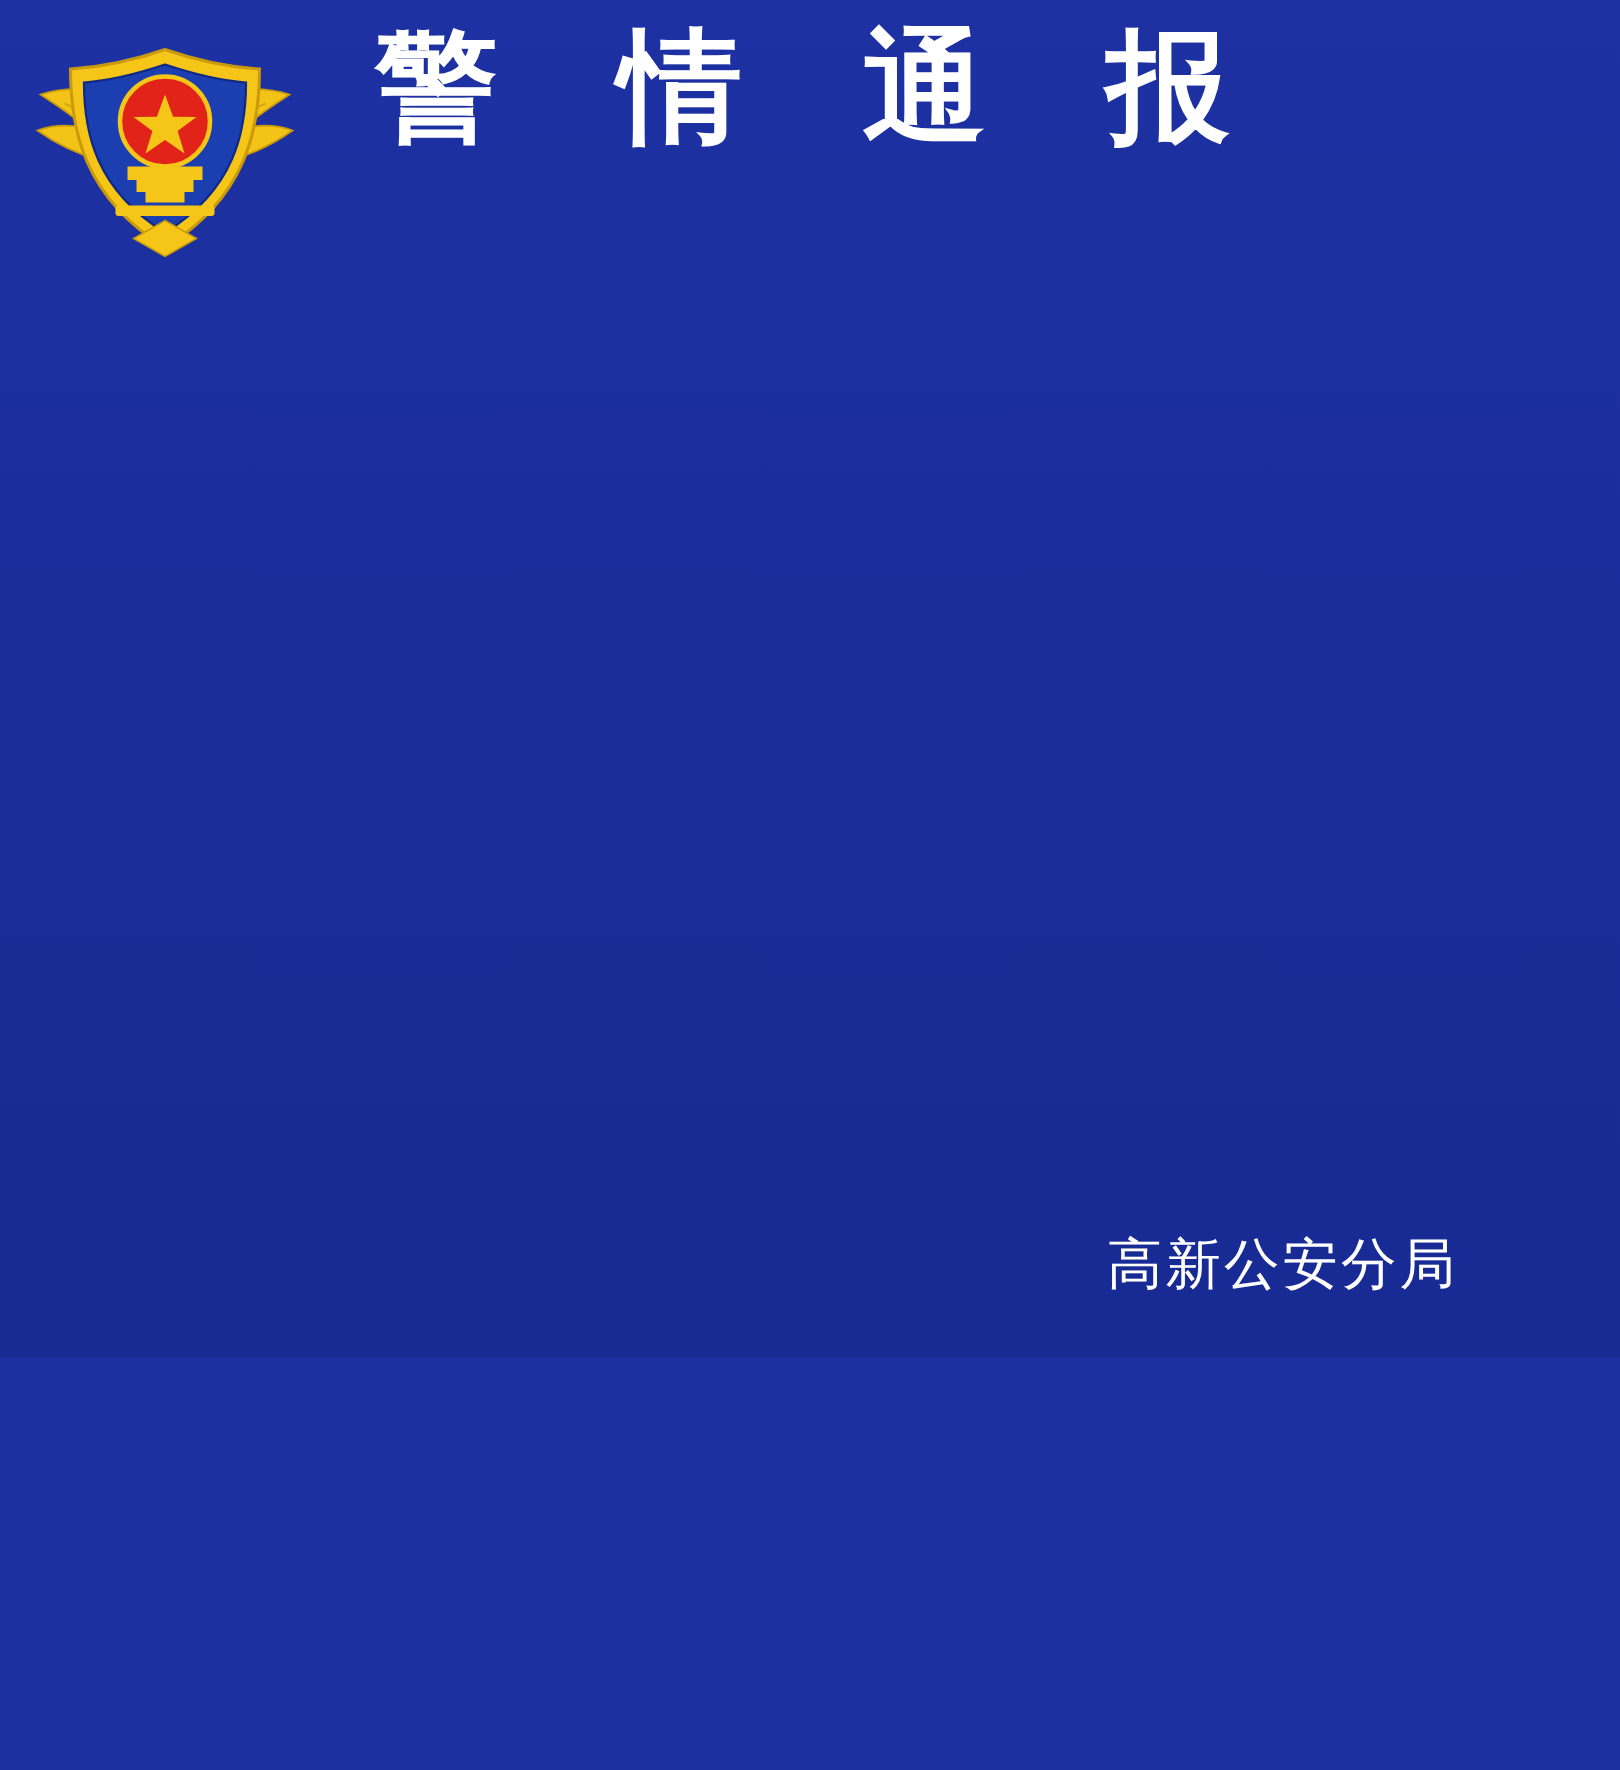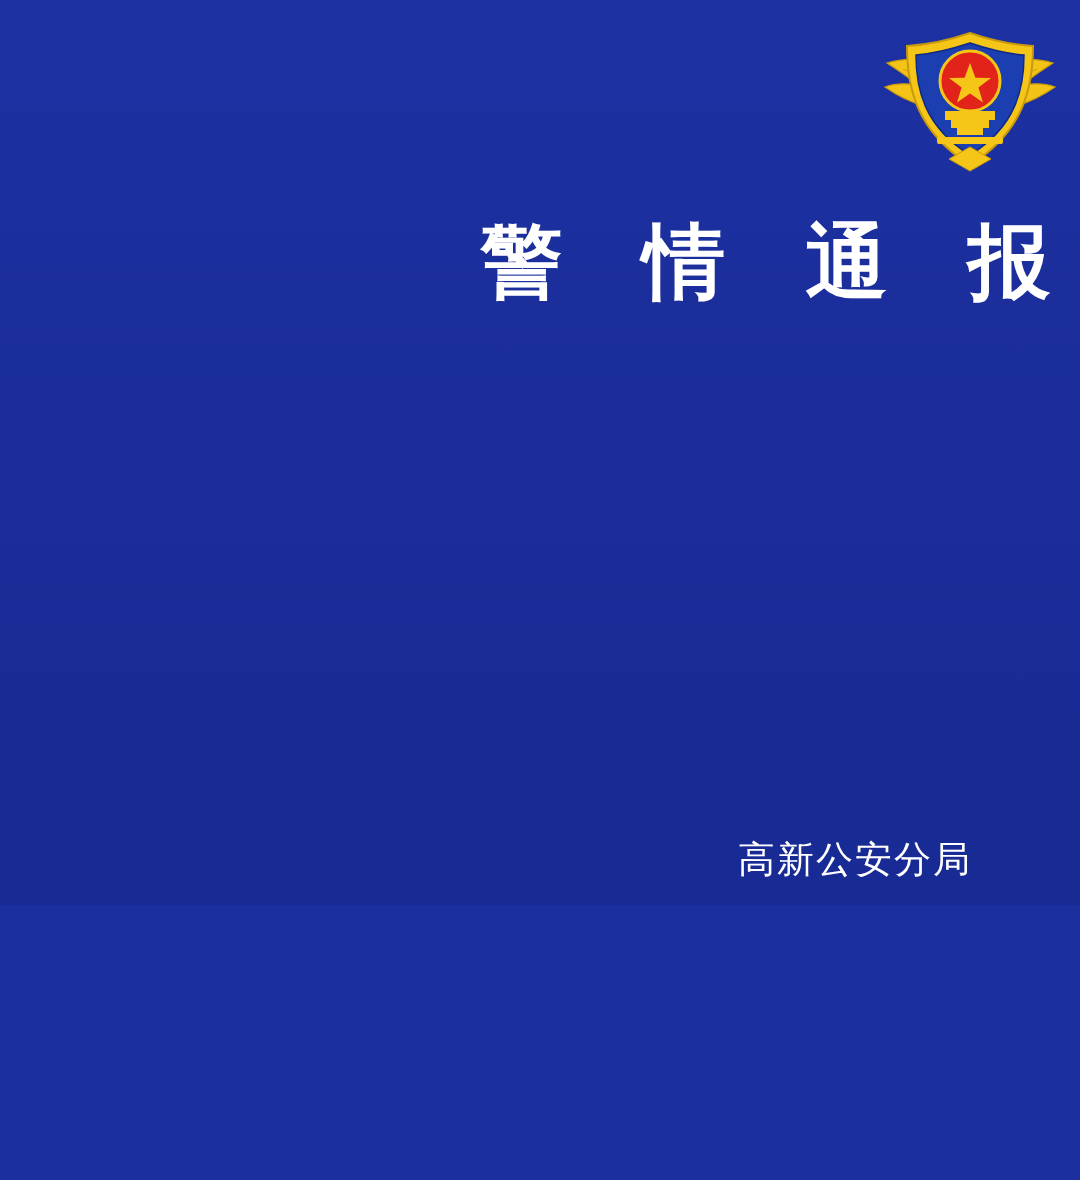--- a/index.html
+++ b/index.html
@@ -15,22 +15,22 @@
     overflow: hidden;
     position: relative;
   }
   .poster {
     position: relative;
     width: 1080px;
     height: 905px;
     background: linear-gradient(180deg, #1d31a3 0%, #1a2d99 45%, #182a93 100%);
     box-sizing: border-box;
     display: flex;
-    flex-direction: column;
-    align-items: flex-end;
+    flex-direction: row;
+    align-items: flex-start;
   }
 
   
   .emblem-wrap {
     margin-top: 14px;
     width: 220px;
     height: 190px;
     display: flex;
     align-items: center;
     justify-content: center;
@@ -70,21 +70,21 @@
     margin: 0 0 6px 0;
   }
   .para + .para {
     margin-top: 14px;
   }
 
   
   .signature {
     position: absolute;
     right: 108px;
-    bottom: 12px;
+    bottom: 28px;
     text-align: center;
     font-size: 37px;
     line-height: 1.75;
     letter-spacing: 2px;
     color: #ffffff;
     font-family: "Liberation Serif", "DejaVu Serif", serif;
   }
   .signature div {
     white-space: nowrap;
   }

